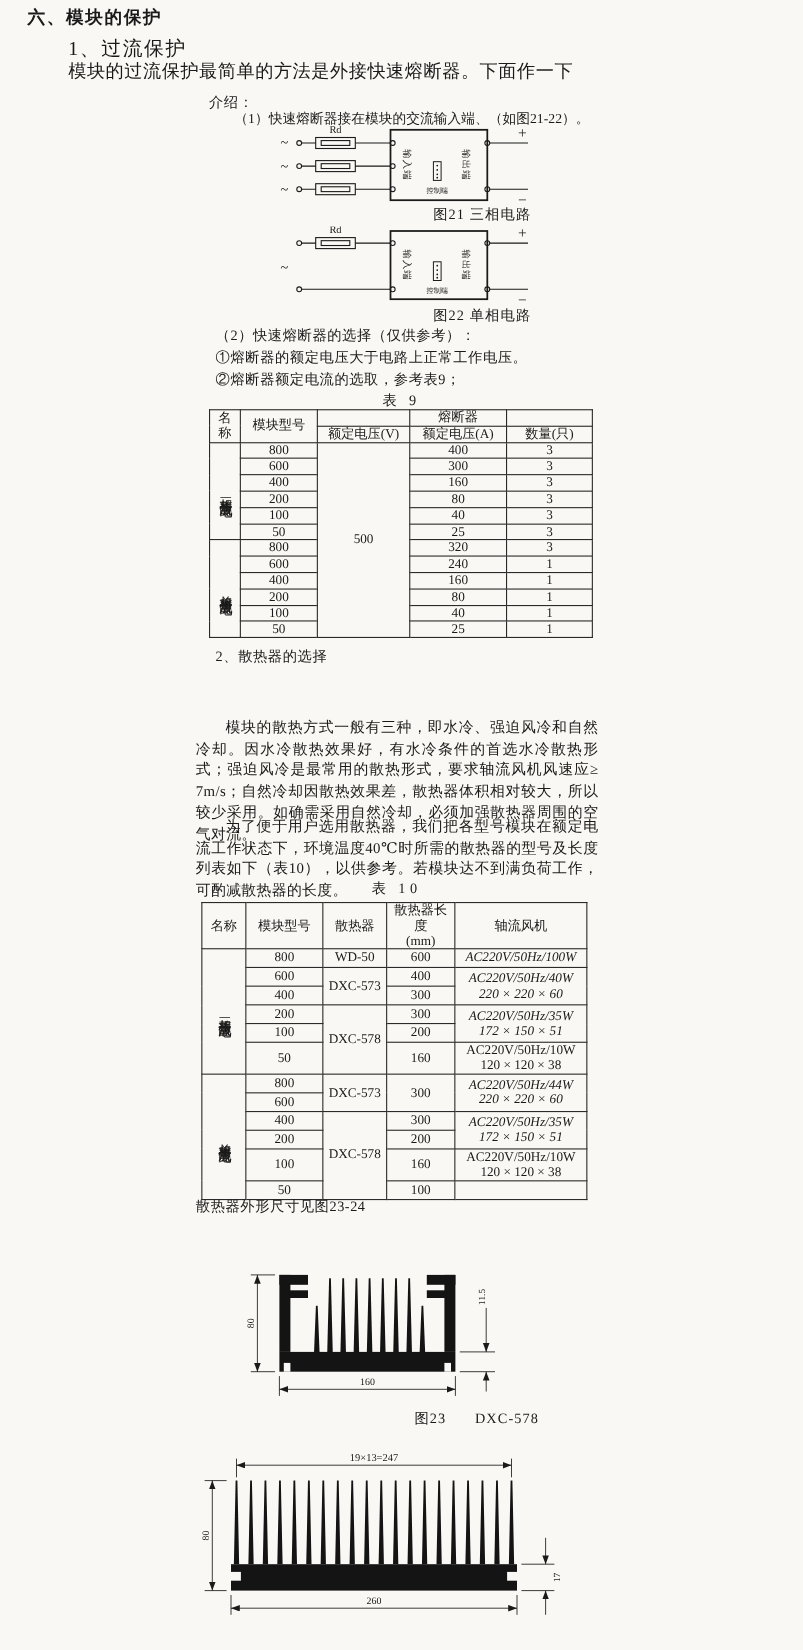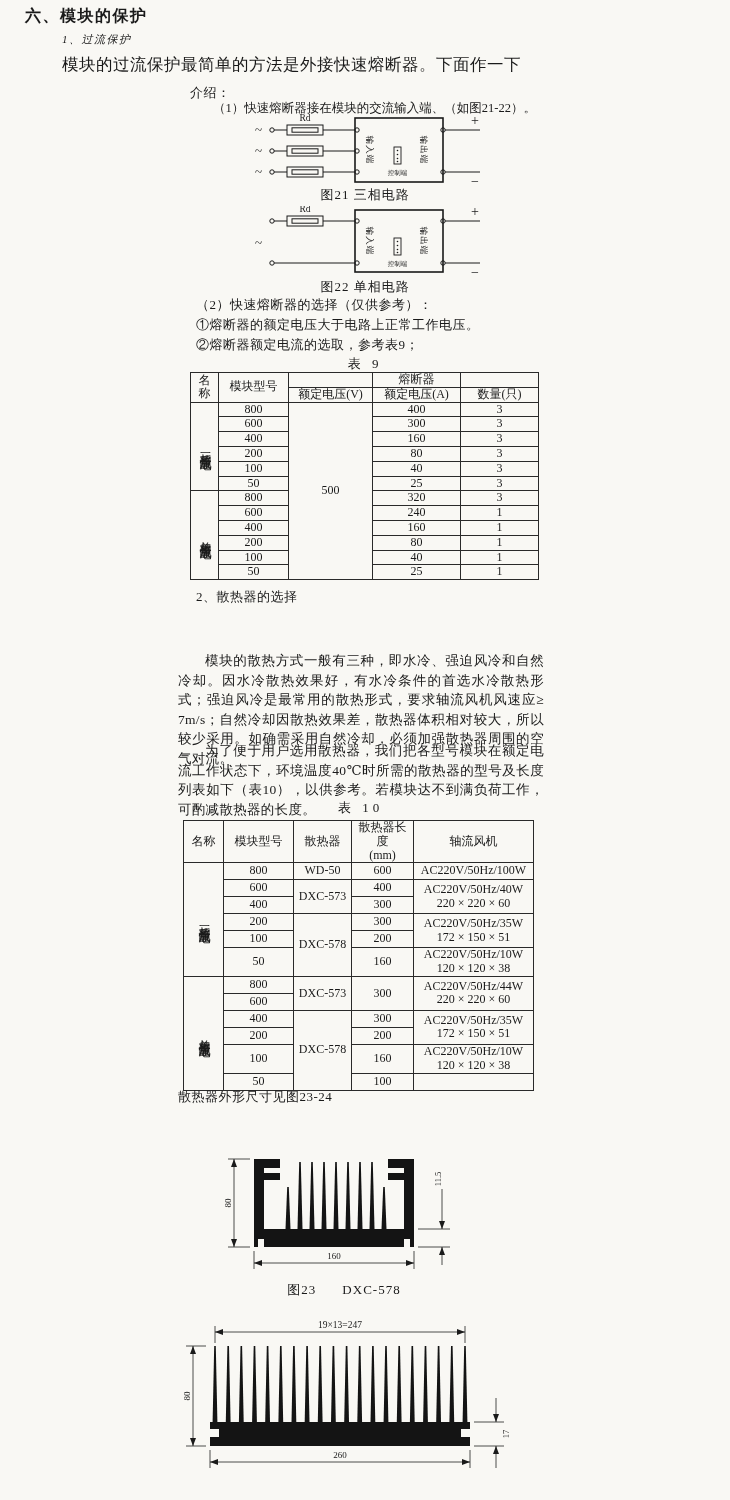--- a/index.html
+++ b/index.html
@@ -1,35 +1,35 @@
 <!DOCTYPE html>
 <html><head>
 <meta charset="utf-8">
 <style>
   html,body{margin:0;padding:0;}
   .page{position:relative;width:730px;height:1500px;background:#f9f8f4;
         font-family:"Liberation Serif","DejaVu Serif",serif;color:#1a1a1a;overflow:hidden;}
   .abs{position:absolute;}
   .h1{font-size:16px;font-weight:bold;letter-spacing:1.5px;}
-  .h2{font-size:11px;letter-spacing:1.5px;font-style:italic;}
+  .h2{font-size:18px;letter-spacing:1.5px;}
   .lead{font-size:16.5px;letter-spacing:0.5px;}
   .mid{font-size:13px;letter-spacing:0.5px;}
   .sm{font-size:12.5px;}
   .para{font-size:13.5px;line-height:1.45;text-align:justify;text-indent:2em;letter-spacing:0.3px;}
-  .cap{font-size:13px;text-align:center;letter-spacing:1px;}
+  .cap{font-size:13px;text-align:right;letter-spacing:1px;}
   .ttl{font-size:13px;text-align:center;letter-spacing:4px;}
   table{border-collapse:collapse;background:transparent;}
   .doc-table{border:1.6px solid #222;}
   .doc-table td{border:1px solid #2a2a2a;text-align:center;vertical-align:middle;
       font-size:12px;padding:0 2px;line-height:1.15;}
   .t9 td{height:13px;}
   .t9 .hr td{height:13px;}
   .t10 td{height:16px;}
   .vert{writing-mode:vertical-rl;text-orientation:upright;letter-spacing:1px;padding:1px 0;font-size:12px;}
-  .fan{font-size:11px;line-height:1.15;}
+  .fan{font-size:11px;line-height:1.15;font-style:italic;}
   .fan-sm{font-size:9px;line-height:1.05;}
   .hdr2{font-size:11.5px;line-height:1.1;}
   svg text{font-family:"Liberation Serif","DejaVu Serif",serif;fill:#1a1a1a;}
   .capgap{display:inline-block;width:26px;}
 </style>
 </head>
 <body>
 
 <div class="page">
 

